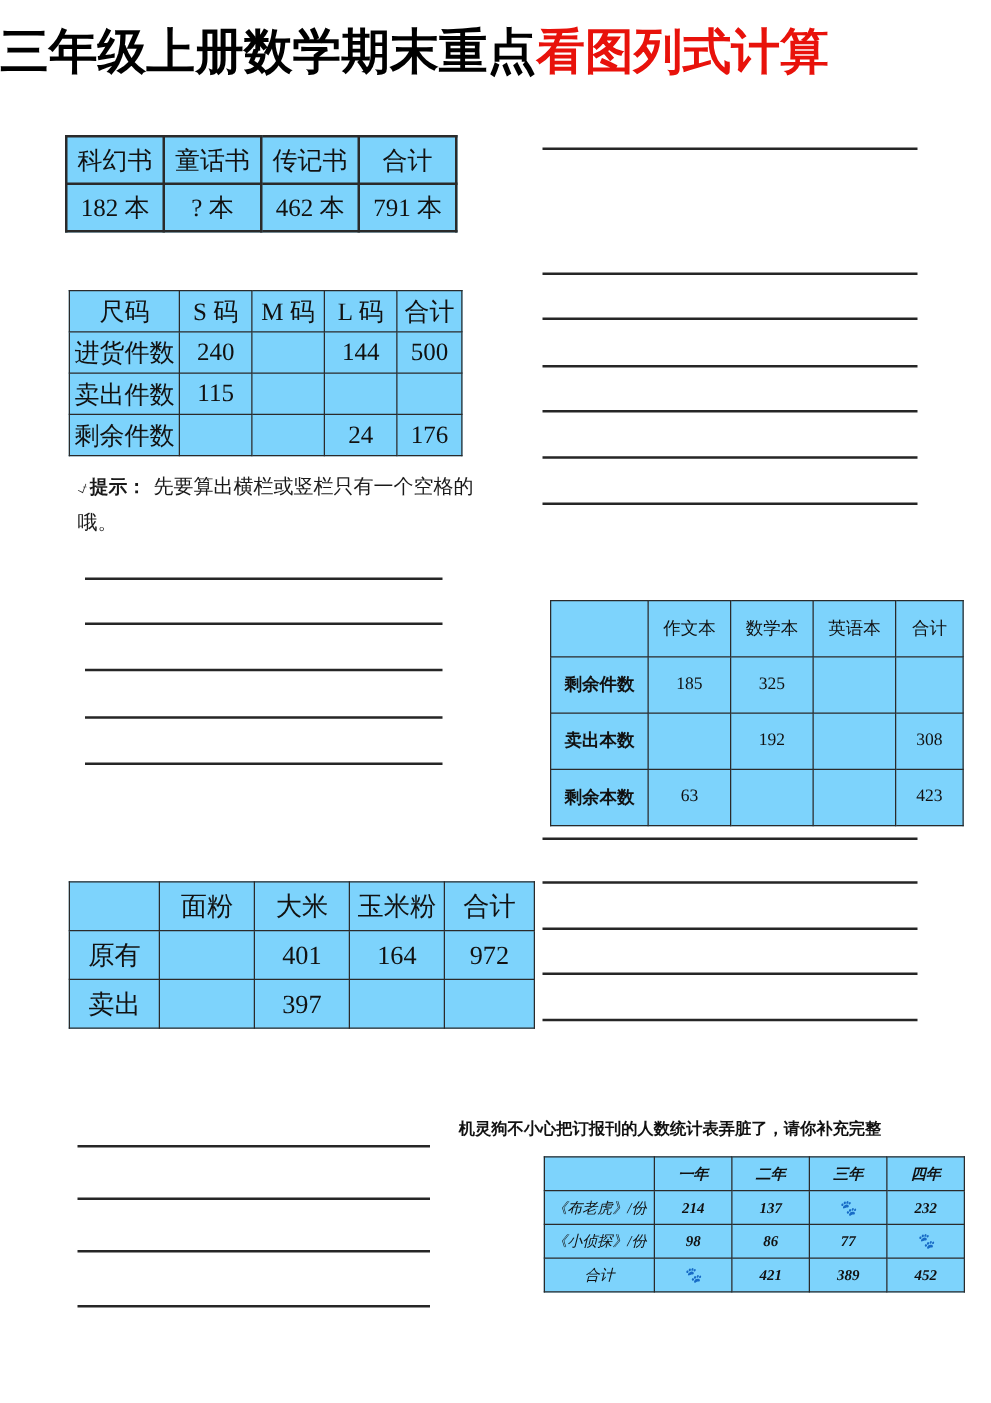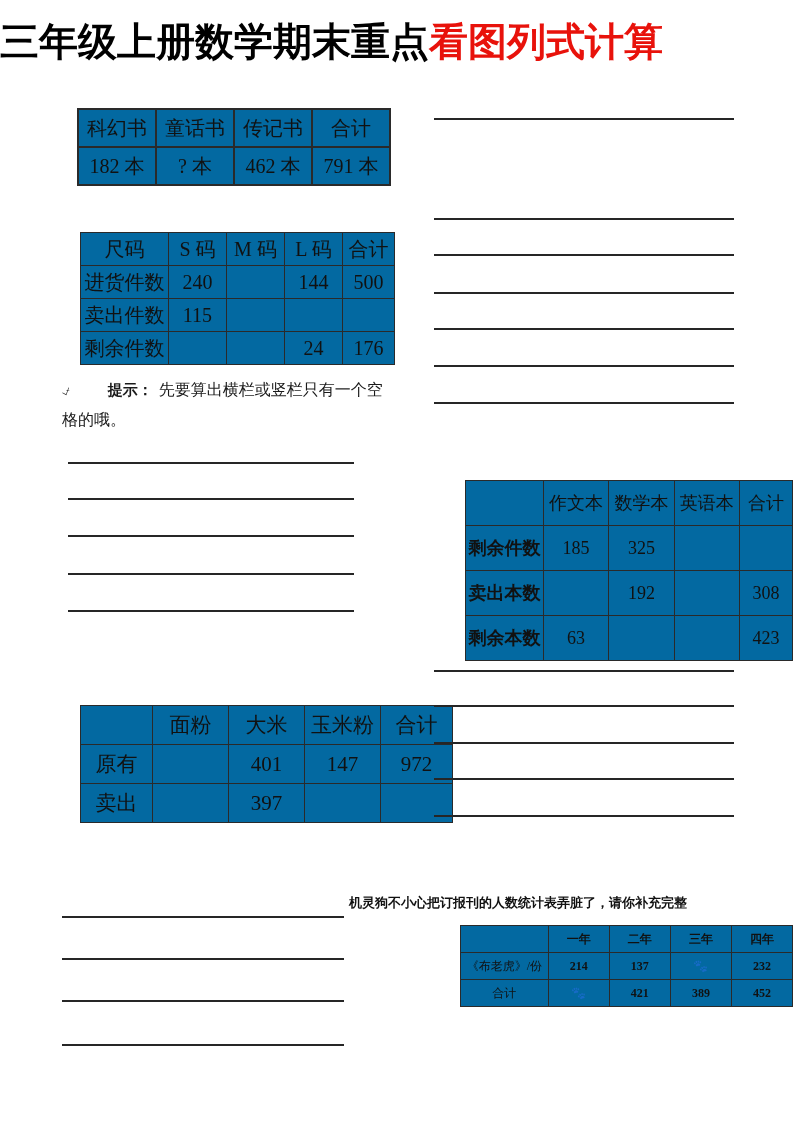--- a/index.html
+++ b/index.html
@@ -28,22 +28,21 @@
     letter-spacing: 0px;
     line-height: 1;
   }
   .title-black { color: #000000; }
   .title-red { color: #e8120b; }
 
   
   .wtable {
     position: absolute;
     border-collapse: collapse;
-    background: #0369a1;
-    margin-left: 25px;
+    background: #7dd3fc;
   }
   .wtable td {
     border: 1.6px solid #2a2a2a;
     text-align: center;
     vertical-align: middle;
     font-family: "Liberation Serif", "DejaVu Serif", serif;
     color: #111;
     white-space: nowrap;
   }
 
@@ -62,21 +61,21 @@
     height: 33px;
     border-width: 1.3px;
   }
   #table-sizes td.lbl { width: 88px; }
   #table-sizes td.val { width: 58px; }
   #table-sizes td.tot { width: 52px; }
 
   
   #table-notebooks { left: 440px; top: 480px; }
   #table-notebooks td {
-    font-size: 18px;
+    font-size: 14px;
     height: 45px;
     border-width: 1.6px;
   }
   #table-notebooks td.lbl { width: 78px; font-weight: bold; }
   #table-notebooks td.col { width: 66px; }
   #table-notebooks td.tot { width: 54px; }
 
   
   #table-grain { left: 55px; top: 705px; padding-left: 20px; }
   #table-grain td {
@@ -88,20 +87,21 @@
   #table-grain td.col { width: 76px; }
   #table-grain td.tot { width: 72px; }
 
   
   #table-news { left: 435px; top: 925px; }
   #table-news td {
     font-size: 12px;
     height: 27px;
     border-width: 1.1px;
     font-weight: bold;
+    font-style: italic;
   }
   #table-news td.lbl { width: 88px; font-weight: normal; }
   #table-news td.col { width: 62px; }
   .paw {
     font-family: "DejaVu Sans", sans-serif;
     font-size: 15px;
     line-height: 1;
     color: #000;
   }
 
@@ -117,28 +117,27 @@
   }
   .tip .bell {
     font-family: "DejaVu Sans", sans-serif;
     font-size: 14px;
     margin-right: 2px;
   }
   .tip .tip-label {
     font-weight: bold;
     font-family: Liberation Mono, monospace;
     font-size: 15px;
-    margin-left: 36px;
   }
   .tip .tip-body { margin-left: 6px; }
 
   
   .caption {
     position: absolute;
-    left: 349px; top: 894px;
+    left: 367px; top: 894px;
     font-family: "DejaVu Sans", "Liberation Sans", sans-serif;
     font-size: 13px;
     font-weight: bold;
     color: #111;
     white-space: nowrap;
   }
 
   
   .answer-group { position: absolute; }
   .answer-line {
@@ -246,21 +245,21 @@
     <td class="lbl"></td>
     <td class="col">面粉</td>
     <td class="col">大米</td>
     <td class="col">玉米粉</td>
     <td class="tot">合计</td>
   </tr>
   <tr>
     <td class="lbl">原有</td>
     <td class="col"></td>
     <td class="col">401</td>
-    <td class="col">147</td>
+    <td class="col">164</td>
     <td class="tot">972</td>
   </tr>
   <tr>
     <td class="lbl">卖出</td>
     <td class="col"></td>
     <td class="col">397</td>
     <td class="col"></td>
     <td class="tot"></td>
   </tr>
 </tbody>
@@ -276,20 +275,27 @@
     <td class="col">二年</td>
     <td class="col">三年</td>
     <td class="col">四年</td>
   </tr>
   <tr>
     <td class="lbl">《布老虎》/份</td>
     <td class="col">214</td>
     <td class="col">137</td>
     <td class="col paw">🐾</td>
     <td class="col">232</td>
+  </tr>
+  <tr>
+    <td class="lbl">《小侦探》/份</td>
+    <td class="col">98</td>
+    <td class="col">86</td>
+    <td class="col">77</td>
+    <td class="col paw">🐾</td>
   </tr>
   <tr>
     <td class="lbl">合计</td>
     <td class="col paw">🐾</td>
     <td class="col">421</td>
     <td class="col">389</td>
     <td class="col">452</td>
   </tr>
 </tbody>
   </table>

